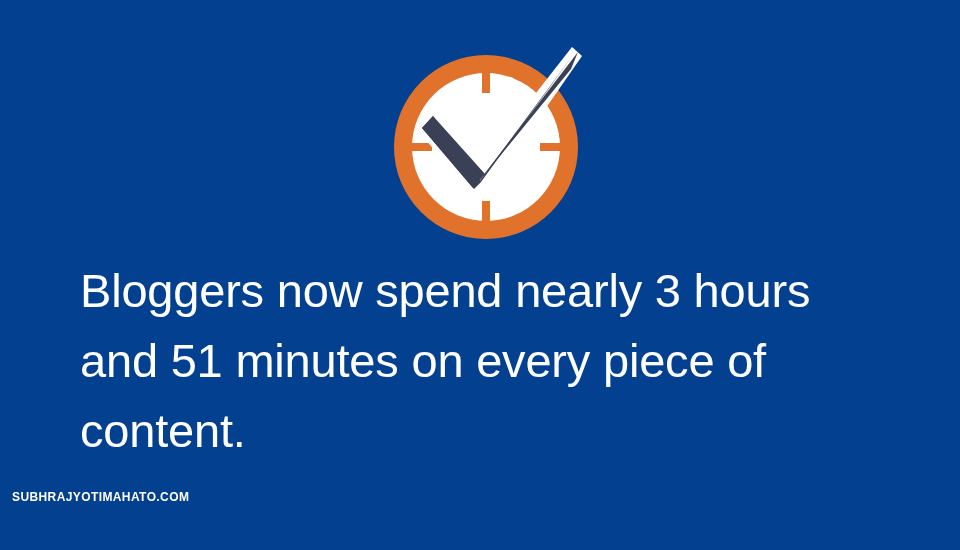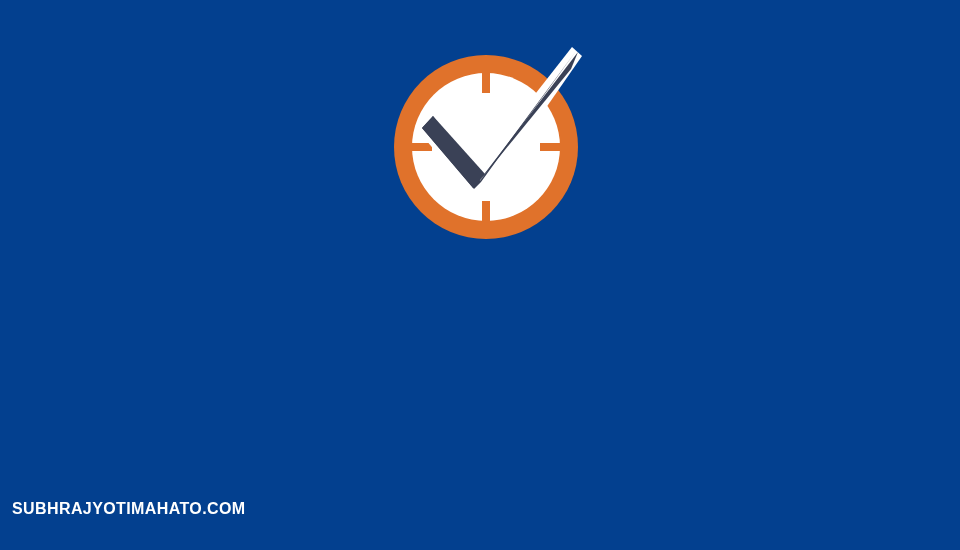--- a/index.html
+++ b/index.html
@@ -49,24 +49,24 @@
     font-weight: 400;
     line-height: 70px;
     letter-spacing: -0.2px;
     white-space: pre-line;
   }
 
   
   #watermark {
     position: absolute;
     left: 12px;
-    top: 499px;
+    top: 487px;
     color: #ffffff;
     font-family: "Liberation Sans", sans-serif;
-    font-size: 16px;
+    font-size: 12px;
     font-weight: 700;
     letter-spacing: 0.4px;
     line-height: 20px;
   }
 </style>
 </head>
 <body>
 
 <div id="card">
 
@@ -108,16 +108,17 @@
                L 99 132
                Z" fill="#3a4156"></path>
       <path d="M 87 147
                L 99 131
                L 192 10
                L 185 27
                Z" fill="#3a4156"></path>
     </svg>
   </div>
 
+  <div id="headline">Bloggers now spend nearly 3 hours and 51 minutes on every piece of content.</div>
 
   <div id="watermark">SUBHRAJYOTIMAHATO.COM</div>
 
 </div>
 
 </body></html>

